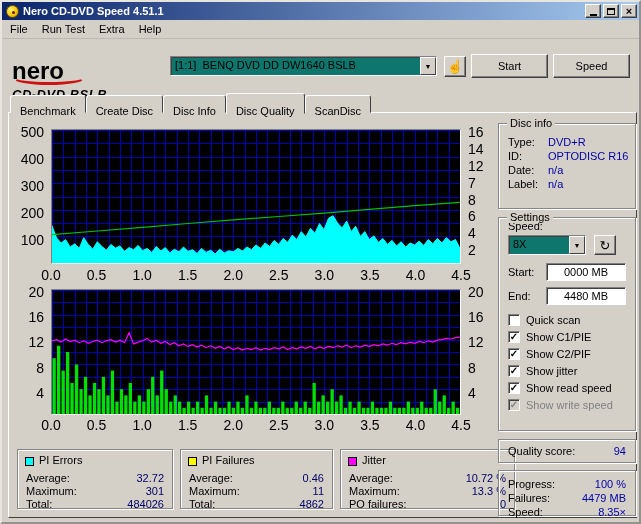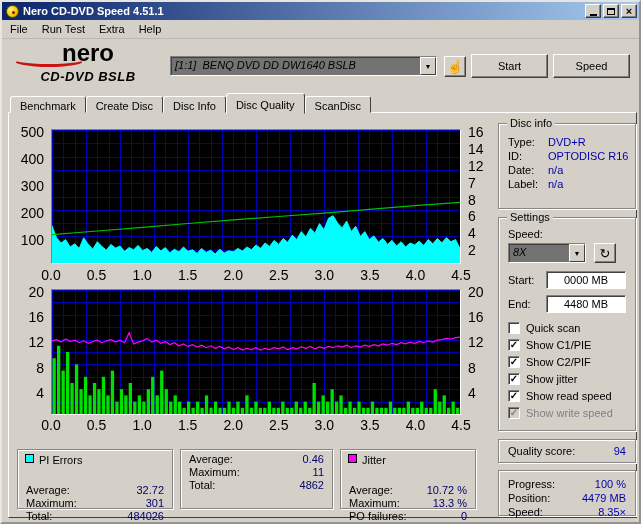--- a/index.html
+++ b/index.html
@@ -22,43 +22,43 @@
     display:flex;align-items:center;justify-content:center;margin-left:2px;flex:none;color:#000;}
   .glyph-min{width:7px;height:2px;background:#000;margin-top:7px;}
   .glyph-max{width:8px;height:7px;border:1px solid #000;border-top-width:2px;}
   .glyph-close{font-size:11px;font-weight:bold;line-height:10px;}
   
   .menubar{position:absolute;top:18px;left:0;right:0;height:19px;
     display:flex;align-items:center;padding-left:1px;border-bottom:1px solid #bdb9b1;}
   .menu-item{padding:2px 7px;}
   
   .header{position:absolute;top:37px;left:0;right:0;height:53px;}
-  .logo{position:absolute;left:10px;top:2px;width:152px;height:50px;text-align:center;}
+  .logo{position:absolute;left:10px;top:20px;width:152px;height:50px;}
   .logo-nero{font-size:24px;font-weight:bold;line-height:23px;color:#000;}
   .logo-swoosh{position:absolute;left:1px;top:12px;width:72px;height:14px;
     border:2px solid transparent;border-bottom:3px solid #cc1111;border-radius:50%;}
   .logo-sub{margin-top:5px;font-size:13px;font-weight:bold;font-style:italic;letter-spacing:0.5px;}
-  .combo{position:absolute;display:flex;background:#737373;
+  .combo{position:absolute;display:flex;background:#0f766e;
     border:1px solid;border-color:#808080 #fff #fff #808080;
-    box-shadow:inset 1px 1px 0 #404040;font-style:italic;}
+    box-shadow:inset 1px 1px 0 #404040;}
   .drive-combo{left:168px;top:17px;width:267px;height:20px;}
   .combo-text{flex:1;padding:2px 4px;white-space:pre;overflow:hidden;}
   .combo-btn{width:16px;background:#d4d0c8;border:1px solid;
     border-color:#fff #404040 #404040 #fff;display:flex;align-items:center;
     justify-content:center;font-size:7px;flex:none;}
   .button{background:#d4d0c8;border:1px solid;border-color:#fff #404040 #404040 #fff;
     box-shadow:inset -1px -1px 0 #808080;display:flex;align-items:center;justify-content:center;}
   .hand-btn{position:absolute;left:442px;top:17px;width:22px;height:21px;}
   .hand-icon{color:#b8860b;font-size:13px;}
   .start-btn{position:absolute;left:469px;top:15px;width:77px;height:24px;}
   .exit-btn{position:absolute;left:551px;top:15px;width:77px;height:24px;}
   
   .tabbar{position:absolute;top:90px;left:8px;height:21px;display:flex;
     align-items:flex-end;z-index:3;}
-  .tab{height:17px;padding:2px 9px;background:#d4d0c8;border:1px solid;
+  .tab{height:17px;padding:8px 9px;background:#d4d0c8;border:1px solid;
     border-color:#fff #404040 transparent #fff;border-radius:3px 3px 0 0;
     line-height:14px;white-space:nowrap;}
   .tab.active{height:21px;line-height:18px;border-bottom:1px solid #d4d0c8;
     margin-bottom:-1px;z-index:4;position:relative;}
   
   .content{position:absolute;top:110px;left:6px;width:629px;height:406px;
     background:#d4d0c8;border:1px solid;border-color:#fff #404040 #404040 #fff;z-index:1;}
   
   .plot{position:absolute;background-color:#000;border:1px solid #808080;
     border-right-color:#fff;border-bottom-color:#fff;}
@@ -79,30 +79,30 @@
   #xl1{top:304px;}
   .tick{position:absolute;font-size:14px;color:#000;white-space:nowrap;}
   .xtick{transform:translateX(-50%);}
   
   .etched{border:1px solid #868686;box-shadow:1px 1px 0 #fff,inset 1px 1px 0 #fff;}
   .legend{position:absolute;top:-7px;left:8px;background:#d4d0c8;padding:0 3px;}
   
   .statbox{position:absolute;top:336px;height:60px;padding-top:2px;}
   #stat0{left:8px;width:156px;}
   #stat1{left:171px;width:153px;}
-  #stat2{left:331px;width:136px;}
-  .title-row{display:flex;align-items:flex-start;gap:5px;margin:2px 7px 18px;}
+  #stat2{left:331px;width:175px;}
+  .title-row{display:flex;align-items:flex-end;gap:5px;margin:2px 7px 6px;}
   .swatch{width:9px;height:9px;border:1px solid #000;flex:none;}
   .stat-title{font-size:11px;}
   .stat-row{display:flex;justify-content:space-between;margin:1px 8px;}
   .stat-val{color:#000068;}
   
   .sidebox{position:absolute;left:489px;width:138px;}
   #discinfo{top:10px;height:86px;padding-top:10px;}
-  #settings{top:104px;height:214px;padding-top:8px;}
+  #settings{top:104px;height:214px;}
   #quality{top:326px;height:24px;display:flex;justify-content:space-between;
     align-items:center;padding:0 9px;}
   #progressbox{top:357px;height:46px;padding:5px 9px 0;}
   .kv-row{display:flex;margin:2px 9px;}
   .kv-label{width:40px;flex:none;}
   .kv-value{color:#0000a8;white-space:nowrap;}
   .pg-label{flex:1;}
   .pg-value{color:#0000a8;}
   #progressbox .kv-row{margin:2px 0;justify-content:space-between;}
   #progressbox .kv-label{width:auto;}
@@ -354,20 +354,24 @@
             <span class="stat-label">Maximum:</span>
             <span class="stat-val">301</span>
           </div>
           <div class="stat-row">
             <span class="stat-label">Total:</span>
             <span class="stat-val">484026</span>
           </div>
         </div>
     </div>
     <div class="statbox etched" id="stat1">
+      <div class="title-row">
+        <span class="swatch" style="background: rgb(255, 255, 0);"></span>
+        <span class="stat-title">PI Failures</span>
+      </div>
       <div class="stat-rows">
           <div class="stat-row">
             <span class="stat-label">Average:</span>
             <span class="stat-val">0.46</span>
           </div>
           <div class="stat-row">
             <span class="stat-label">Maximum:</span>
             <span class="stat-val">11</span>
           </div>
           <div class="stat-row">
@@ -478,21 +482,21 @@
       <span class="q-val">94</span>
     </div>
 
     <div class="sidebox etched" id="progressbox">
       <div>
           <div class="kv-row">
             <span class="kv-label pg-label">Progress:</span>
             <span class="kv-value pg-value">100 %</span>
           </div>
           <div class="kv-row">
-            <span class="kv-label pg-label">Position:</span>
+            <span class="kv-label pg-label">Failures:</span>
             <span class="kv-value pg-value">4479 MB</span>
           </div>
           <div class="kv-row">
             <span class="kv-label pg-label">Speed:</span>
             <span class="kv-value pg-value">8.35×</span>
           </div>
         </div>
     </div>
 
   </div>

